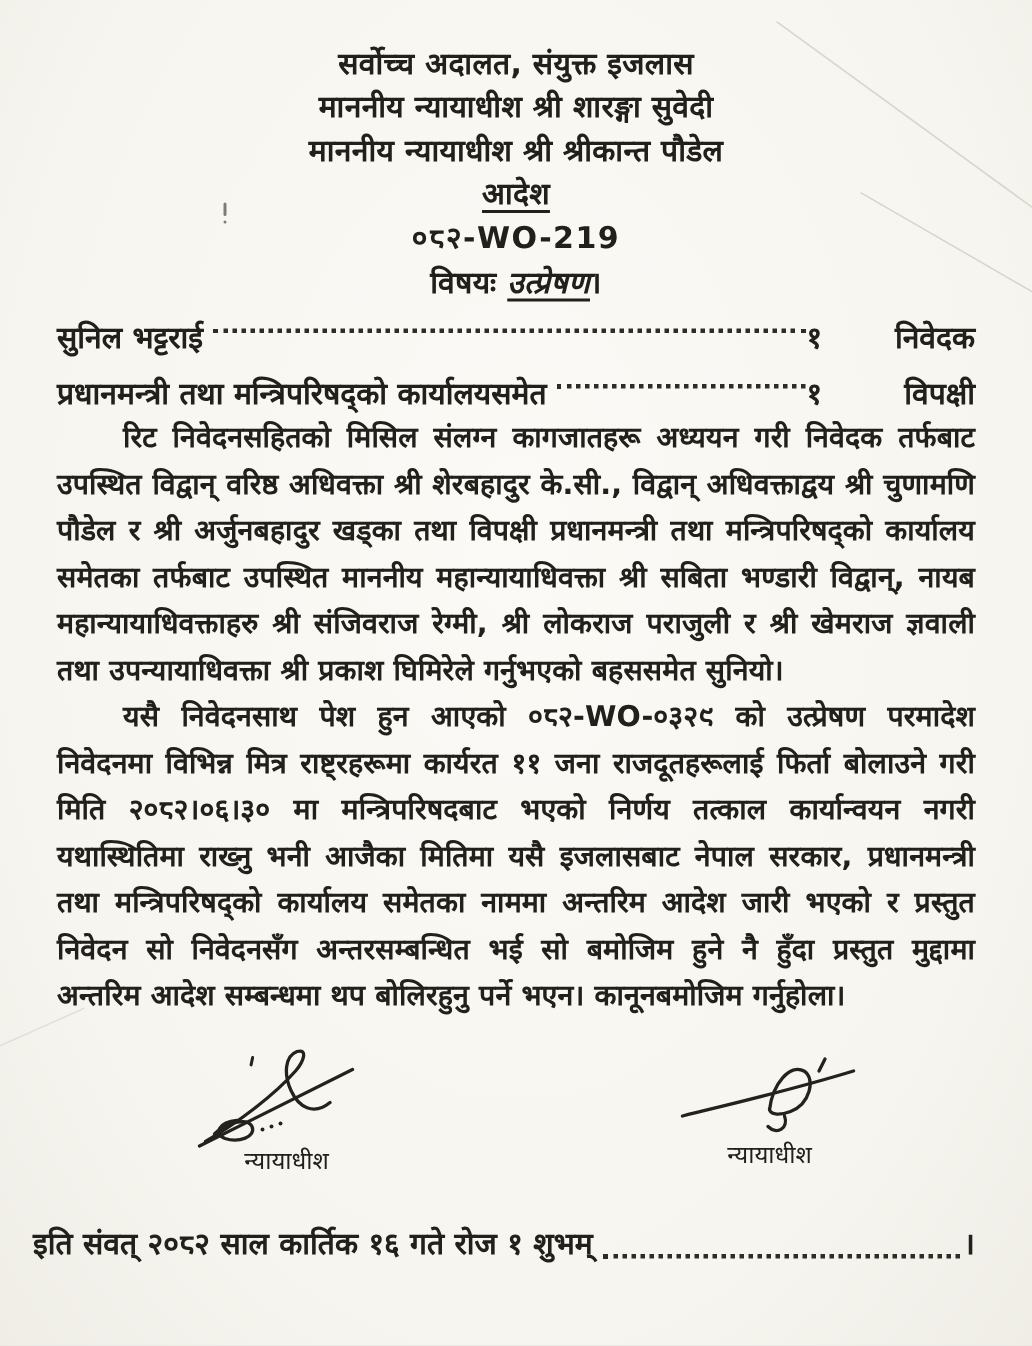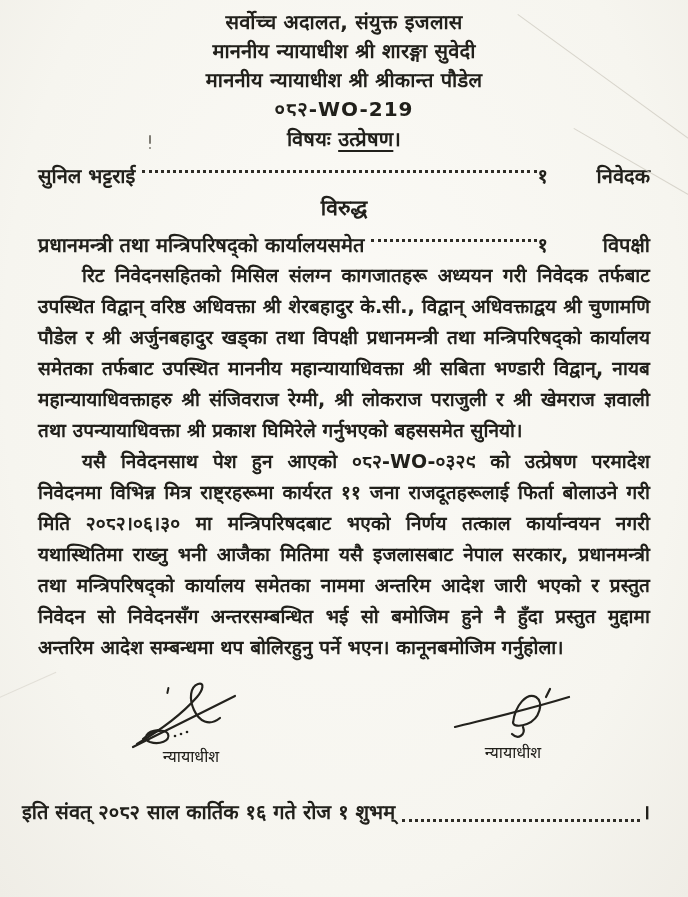--- a/index.html
+++ b/index.html
@@ -9,21 +9,21 @@
     width: 688px;
     height: 897px;
     margin: 0 auto;
     background:
       radial-gradient(ellipse at 50% 40%, #fbfaf6 0%, #f6f5ef 70%, #efede6 100%);
     color: #21201b;
     font-family: "DejaVu Sans", "Liberation Sans", sans-serif;
     overflow: hidden;
     box-sizing: border-box;
   }
-  .content { padding: 8px 38px 0 38px; }
+  .content { padding: 28px 38px 0 38px; }
 
   
   .hline {
     text-align: center;
     font-size: 20px;
     font-weight: bold;
     line-height: 29px;
     letter-spacing: 0.2px;
   }
   .order-title span {
@@ -31,20 +31,21 @@
     text-decoration: underline;
     text-underline-offset: 4px;
     text-decoration-thickness: 2px;
   }
   .case-no { letter-spacing: 1px; }
   .subject-line { margin-top: 1px; }
   .subject-value {
     text-decoration: underline;
     text-underline-offset: 4px;
     text-decoration-thickness: 2px;
+    font-style: italic;
   }
 
   
   .party-row {
     display: flex;
     align-items: center;
     font-size: 20px;
     font-weight: bold;
     line-height: 30px;
     margin-top: 7px;
@@ -126,31 +127,31 @@
   <div class="scratch s1"></div>
   <div class="scratch s2"></div>
   <div class="scratch s3"></div>
   <div class="tick-mark"></div>
 
   <div class="content">
 
     <div class="hline">सर्वोच्च अदालत, संयुक्त इजलास</div>
     <div class="hline">माननीय न्यायाधीश श्री शारङ्गा सुवेदी</div>
     <div class="hline">माननीय न्यायाधीश श्री श्रीकान्त पौडेल</div>
+    <div class="hline order-title"><span>आदेश</span></div>
     <div class="hline case-no">०८२-WO-219</div>
     <div class="hline subject-line"><span>विषयः</span>&nbsp;<span class="subject-value">उत्प्रेषण</span><span>।</span></div>
 
     <div class="party-row">
       <span>सुनिल भट्टराई</span>
       <span class="leader"></span>
       <span class="party-count">१</span>
       <span class="party-role">निवेदक</span>
     </div>
 
-    <div class="versus">विरुद्ध</div>
 
     <div class="party-row">
       <span>प्रधानमन्त्री तथा मन्त्रिपरिषद्को कार्यालयसमेत</span>
       <span class="leader"></span>
       <span class="party-count">१</span>
       <span class="party-role">विपक्षी</span>
     </div>
 
     <p class="para">रिट निवेदनसहितको मिसिल संलग्न कागजातहरू अध्ययन गरी निवेदक तर्फबाट उपस्थित विद्वान् वरिष्ठ अधिवक्ता श्री शेरबहादुर के.सी., विद्वान् अधिवक्ताद्वय श्री चुणामणि पौडेल र श्री अर्जुनबहादुर खड्का तथा विपक्षी प्रधानमन्त्री तथा मन्त्रिपरिषद्को कार्यालय समेतका तर्फबाट उपस्थित माननीय महान्यायाधिवक्ता श्री सबिता भण्डारी विद्वान्, नायब महान्यायाधिवक्ताहरु श्री संजिवराज रेग्मी, श्री लोकराज पराजुली र श्री खेमराज ज्ञवाली तथा उपन्यायाधिवक्ता श्री प्रकाश घिमिरेले गर्नुभएको बहससमेत सुनियो।</p>
     <p class="para">यसै निवेदनसाथ पेश हुन आएको ०८२-WO-०३२९ को उत्प्रेषण परमादेश निवेदनमा विभिन्न मित्र राष्ट्रहरूमा कार्यरत ११ जना राजदूतहरूलाई फिर्ता बोलाउने गरी मिति २०८२।०६।३० मा मन्त्रिपरिषदबाट भएको निर्णय तत्काल कार्यान्वयन नगरी यथास्थितिमा राख्नु भनी आजैका मितिमा यसै इजलासबाट नेपाल सरकार, प्रधानमन्त्री तथा मन्त्रिपरिषद्को कार्यालय समेतका नाममा अन्तरिम आदेश जारी भएको र प्रस्तुत निवेदन सो निवेदनसँग अन्तरसम्बन्धित भई सो बमोजिम हुने नै हुँदा प्रस्तुत मुद्दामा अन्तरिम आदेश सम्बन्धमा थप बोलिरहुनु पर्ने भएन। कानूनबमोजिम गर्नुहोला।</p>

